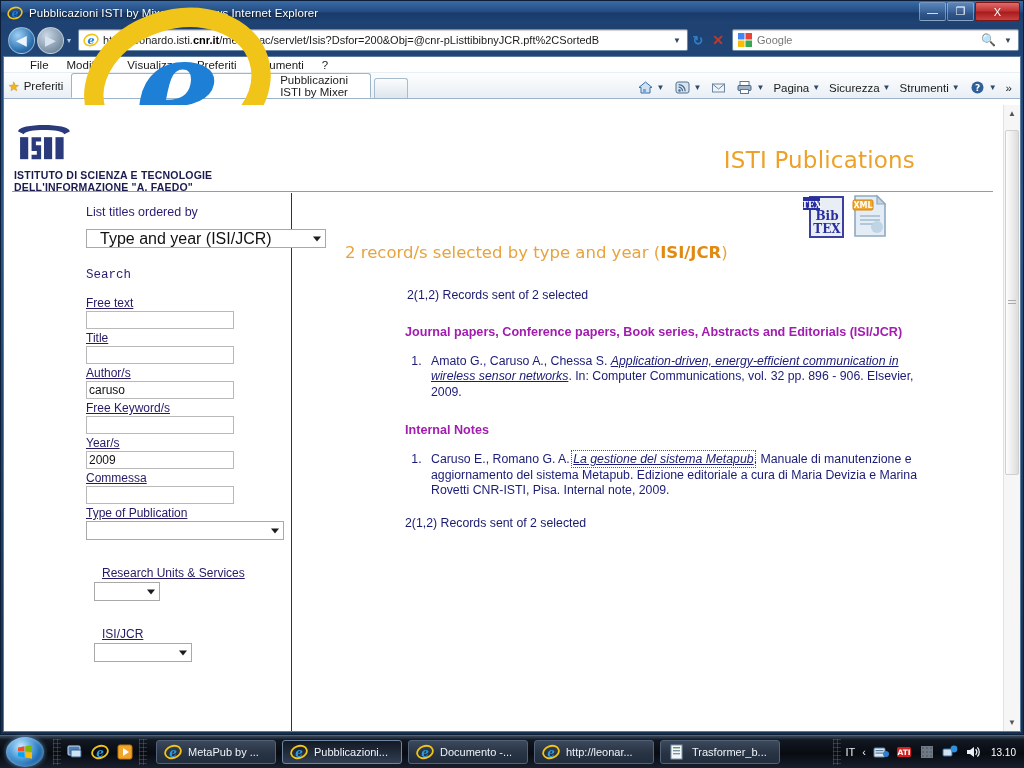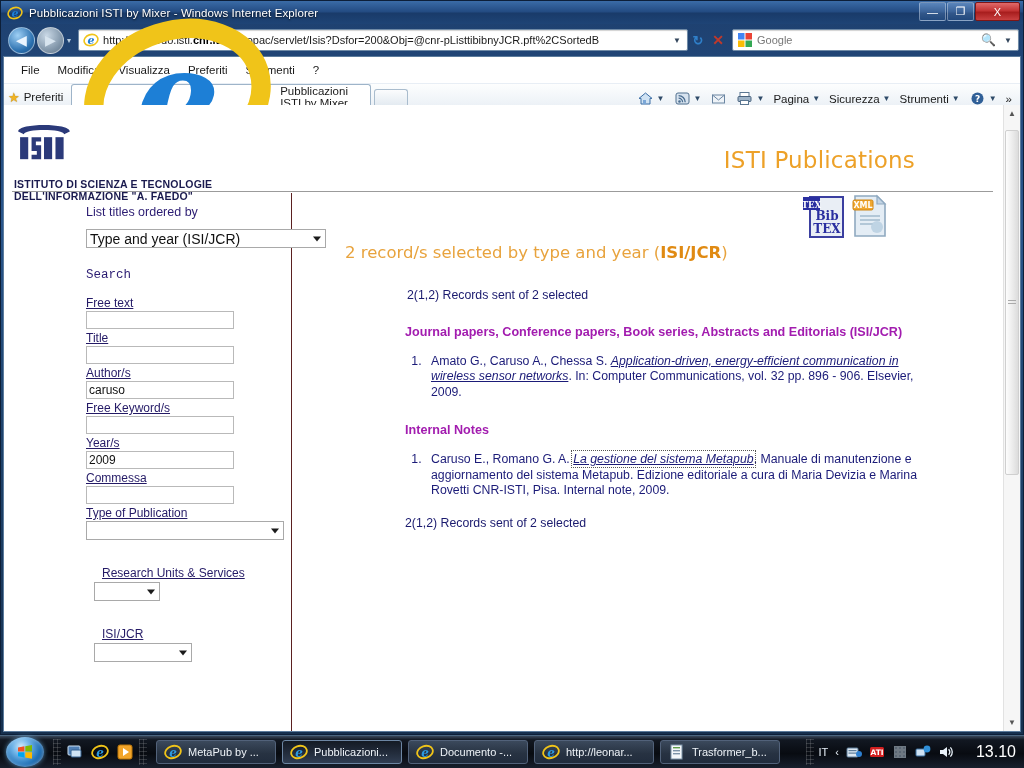--- a/index.html
+++ b/index.html
@@ -91,21 +91,21 @@
   .mag { color:#2a6496; font-size:12px; margin-right:2px;}
 
   
   #client {
     position: absolute; left: 2px; top: 55px; right: 2px; bottom: 2px;
     background: #ffffff; border: 1px solid #5b7b9c;
   }
 
   
   #menubar {
-    height: 27px; display: flex; align-items: center; padding-left: 8px;
+    height: 16px; display: flex; align-items: center; padding-left: 17px;
     background: #ffffff; font-size: 11.5px; color: #1a1a1a;
     border-bottom: 1px solid #e8eef5;
   }
   #menubar .mi { padding: 2px 9px; white-space: nowrap; }
 
   
   #tabsrow {
     height: 26px; display: flex; align-items: flex-end;
     background: linear-gradient(to bottom,#fdfefe,#e9eff5);
     border-bottom: 1px solid #9eb4c9; position: relative;
@@ -144,21 +144,21 @@
     background: #ffffff;
   }
 
   
   #isti-header { position: relative; height: 84px; }
   #isti-logo { position: absolute; left: 10px; top: 14px; width: 210px; }
   .logo-mark { width: 60px; height: 44px; }
   #isti-name {
     font-family: "Liberation Sans", sans-serif;
     font-size: 10.5px; color: #1a1a4e; font-weight: bold; line-height: 12px;
-    letter-spacing: .2px; margin-top: 11px; white-space: nowrap;
+    letter-spacing: .2px; margin-top: 2px; white-space: nowrap;
   }
   #pub-title {
     position: absolute; right: 88px; top: 42px;
     font-size: 23px; color: #eda128; font-family: "DejaVu Sans", sans-serif;
     letter-spacing: .2px;
   }
   #hdr-rule {
     position: absolute; left: 8px; right: 10px; top: 86px; height: 1px; background: #9b9b9b;
   }
 
@@ -176,22 +176,22 @@
     font-size: 12px; color: #241a66; text-decoration: underline; display:block;
     margin-bottom: 1px; white-space:nowrap;
   }
   .sb-in {
     width: 148px; height: 18px; border: 1px solid #b9b9b9; background: #fff;
     font-size: 12px; color:#111; padding: 0 2px; display:block; margin-bottom: 2px;
     font-family: "Liberation Sans", sans-serif;
   }
   .sb-sel {
     height: 19px; border: 1px solid #a9a9a9; background: #fff;
-    font-size: 14px; color:#111; display:flex; align-items:center;
-    padding-left: 3px; position: relative;
+    font-size: 16px; color:#111; display:flex; align-items:center;
+    padding-left: 13px; position: relative;
   }
   .sb-sel .car {
     position:absolute; right:4px; top:50%; transform:translateY(-50%);
     width:0;height:0;border-left:4px solid transparent;border-right:4px solid transparent;
     border-top:5px solid #1b1b1b;
   }
   #sel-order { width: 240px; margin-bottom: 4px; }
   #sel-type { width: 198px; margin-top: 1px; }
   #sel-units { width: 66px; margin-top: 2px; }
   #sel-isijcr { width: 98px; margin-top: 2px; }
@@ -281,21 +281,21 @@
   .task.active {
     background: linear-gradient(to bottom, rgba(20,26,36,.95), rgba(52,66,88,.9));
     border-color:#6d86a3;
   }
   .task .tl { overflow:hidden; text-overflow:ellipsis; }
   #tray {
     display:flex; align-items:center; gap:7px; padding-right:8px; flex:none;
     color:#e6eef7; font-size:11px;
   }
   #tray .tico { width:16px; height:16px; position:relative; }
-  #clock { font-size:16px; color:#ffffff; margin-left:15px; }
+  #clock { font-size:10px; color:#ffffff; margin-left:3px; }
 
   
   .ie-e {
     display:block; width:100%; height:100%;
   }
 </style>
 </head>
 <body>
 
 <div id="ie-window">

